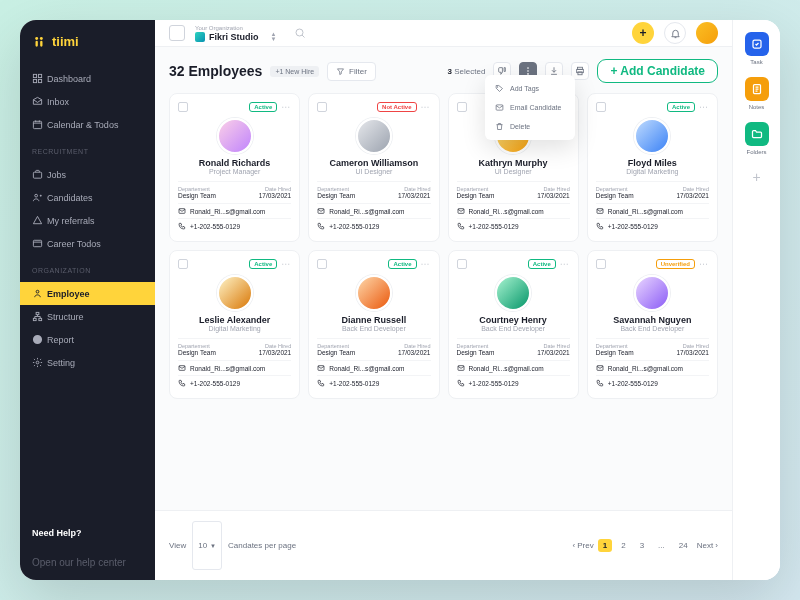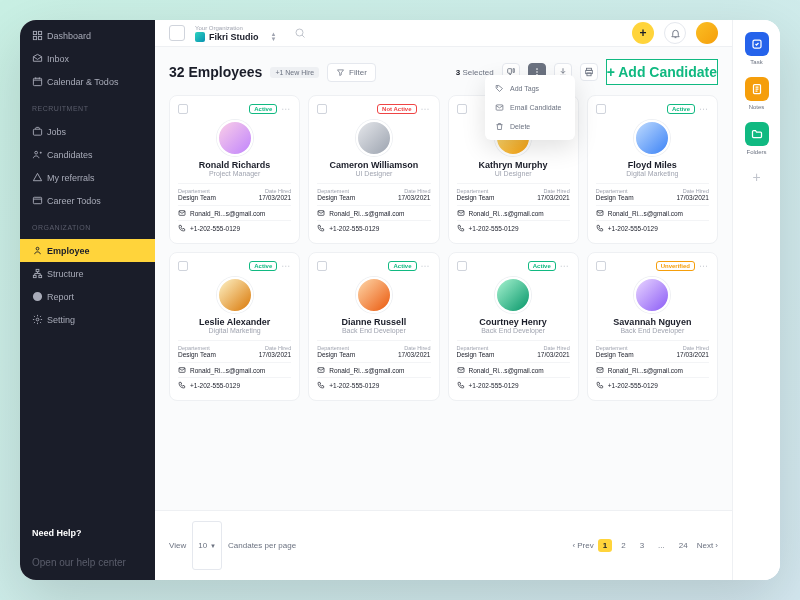--- a/index.html
+++ b/index.html
@@ -30,21 +30,21 @@
 .avatar{width:22px;height:22px;border-radius:50%;background:linear-gradient(135deg,#fbbf24,#f59e0b)}
 .content{flex:1;padding:12px 14px;overflow:auto;position:relative}
 .header-row{display:flex;align-items:center;gap:8px;margin-bottom:10px}
 .title{font-size:14px;font-weight:700;color:#1a1d29}
 .badge-sm{font-size:7px;padding:2px 5px;border-radius:3px;background:#eef0f3;color:#6b7280}
 .filter-btn{display:flex;align-items:center;gap:4px;font-size:8px;padding:4px 8px;border:1px solid #e5e8ee;border-radius:4px;color:#6b7280;background:#fff}
 .sel-text{font-size:8px;color:#6b7280;margin-left:auto}
 .sel-text b{color:#1a1d29}
 .icon-btn{width:18px;height:18px;border:1px solid #e5e8ee;border-radius:4px;display:flex;align-items:center;justify-content:center;color:#6b7280;background:#fff}
 .icon-btn.dark{background:#6b7280;color:#fff;border-color:#6b7280}
-.add-cand{font-size:14px;padding:4px 0;border:1px solid #10b981;border-radius:0;color:#10b981;font-weight:600;background:#fff}
+.add-cand{font-size:12px;padding:4px 12px;border:1px solid #10b981;border-radius:9px;color:#10b981;font-weight:600;background:#fff}
 .grid{display:grid;grid-template-columns:repeat(4,1fr);gap:8px}
 .card{background:#fff;border:1px solid #eef0f3;border-radius:8px;padding:8px;position:relative}
 .card-top{display:flex;align-items:center;justify-content:space-between;margin-bottom:6px}
 .chk{width:10px;height:10px;border:1px solid #d0d4dc;border-radius:2px}
 .status{font-size:6px;padding:1px 4px;border-radius:3px;font-weight:600}
 .st-active{border:1px solid #10b981;color:#10b981}
 .st-notactive{border:1px solid #ef4444;color:#ef4444}
 .st-unverified{border:1px solid #f59e0b;color:#f59e0b}
 .dots{color:#c0c4cc;font-size:9px;letter-spacing:1px}
 .card-avatar{width:36px;height:36px;border-radius:50%;margin:0 auto 4px;border:2px solid #fff;box-shadow:0 0 0 1px #eef0f3;position:relative}
@@ -79,20 +79,31 @@
 .ri-blue{background:#2563eb}
 .ri-orange{background:#f59e0b}
 .ri-green{background:#10b981}
 .rail-plus{width:20px;height:20px;display:flex;align-items:center;justify-content:center;color:#c0c4cc;font-size:14px}
 </style>
 </head>
 <body>
 
 <div class="app">
   <aside class="sidebar">
+    <div class="logo">
+      <span class="logo-icon">
+          <svg viewBox="0 0 24 24" fill="currentColor">
+            <circle cx="8" cy="6" r="2.5"></circle>
+            <circle cx="16" cy="6" r="2.5"></circle>
+            <rect x="6" y="10" width="4" height="10" rx="2"></rect>
+            <rect x="14" y="10" width="4" height="10" rx="2"></rect>
+          </svg>
+        </span>
+      <span>tiimi</span>
+    </div>
     <div class="nav-section">
       <div class="nav-item">
           <svg viewBox="0 0 24 24" fill="none" stroke="currentColor" stroke-width="2">
             <rect x="3" y="3" width="7" height="7"></rect>
             <rect x="14" y="3" width="7" height="7"></rect>
             <rect x="3" y="14" width="7" height="7"></rect>
             <rect x="14" y="14" width="7" height="7"></rect>
           </svg>
           <span>Dashboard</span>
         </div>

